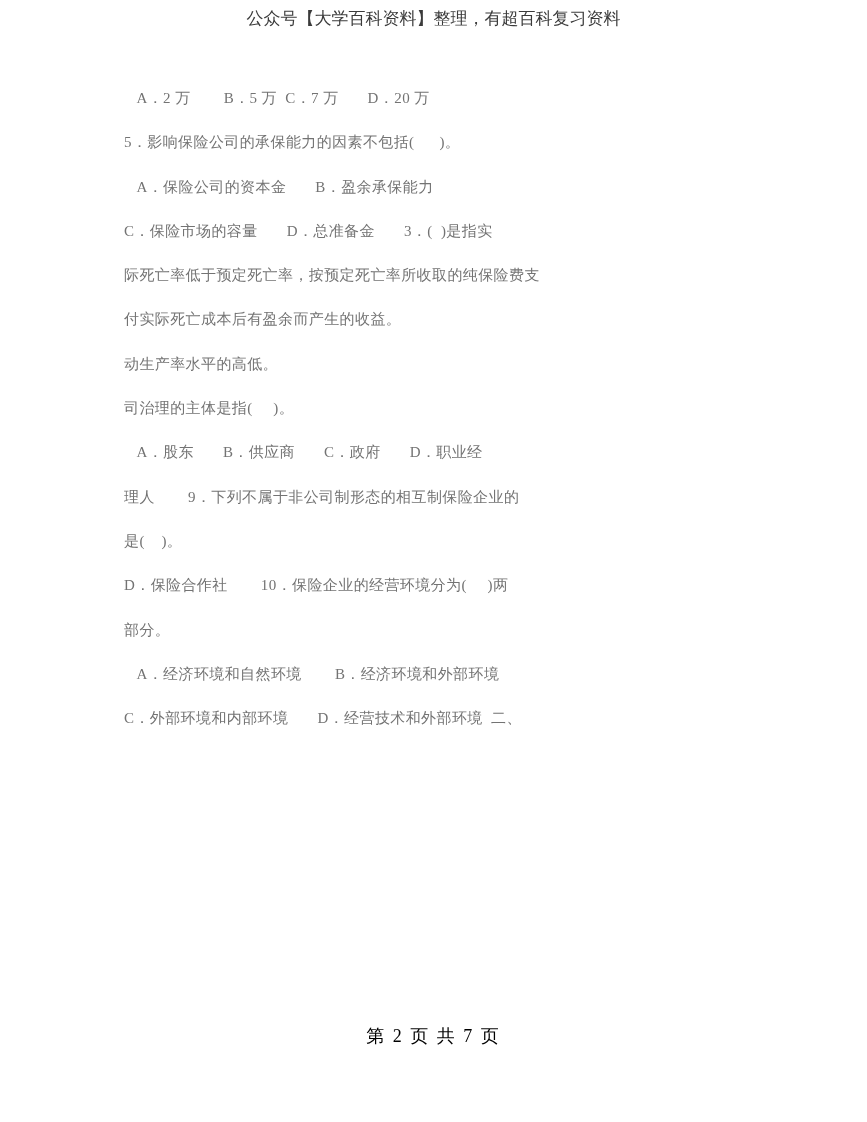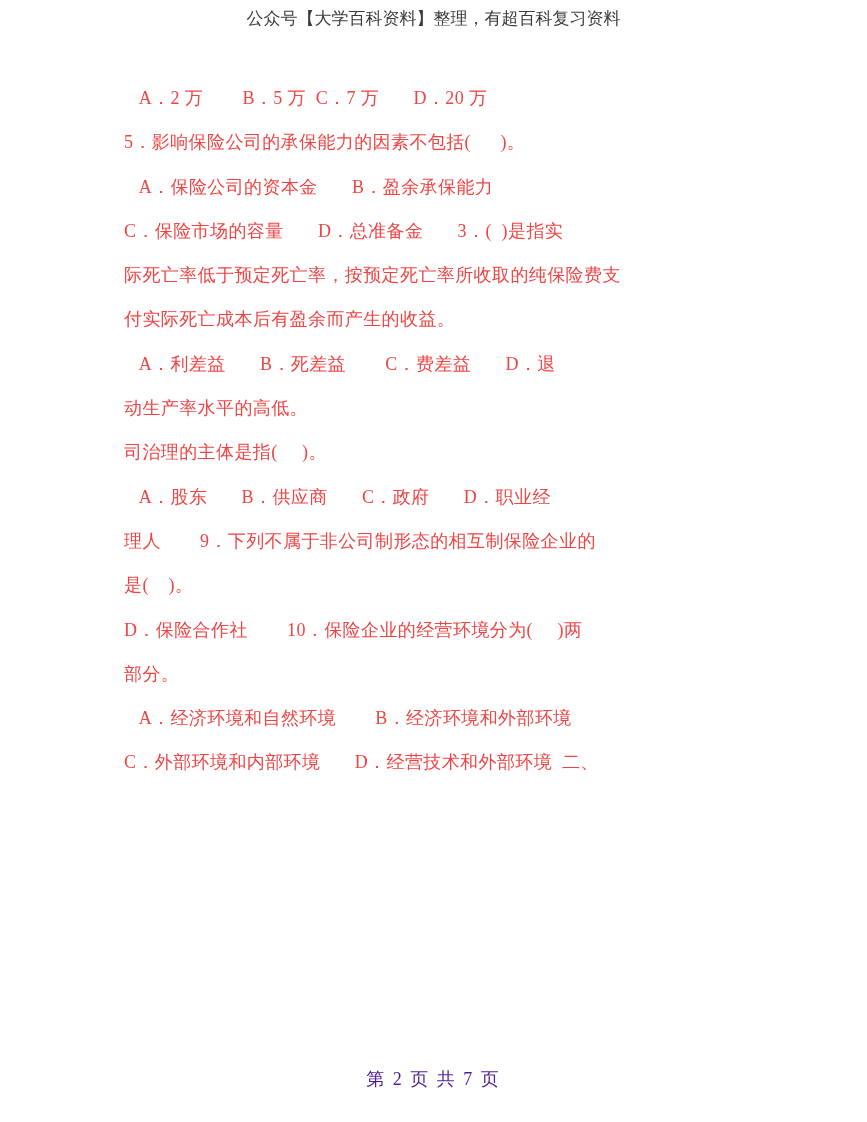--- a/index.html
+++ b/index.html
@@ -19,53 +19,52 @@
     font-size: 17px;
     color: #3b3b3b;
     letter-spacing: 0px;
     white-space: pre;
   }
   .doc-body {
     position: absolute;
     top: 76px;
     left: 124px;
     width: 626px;
-    font-size: 18px;
+    font-size: 15px;
     line-height: 44.3px;
-    color: #ef4444;
+    color: #737373;
   }
   .doc-line {
     white-space: pre-wrap;
     letter-spacing: 0.4px;
   }
   .page-footer {
     position: absolute;
-    top: 1067px;
+    top: 1024px;
     left: 0;
     width: 100%;
     text-align: center;
     font-size: 18px;
-    color: #4c1d95;
+    color: #000000;
     letter-spacing: 2px;
     white-space: pre;
   }
 </style>
 </head>
 <body>
 
 <header class="page-header">公众号【大学百科资料】整理，有超百科复习资料</header>
 
 <main class="doc-body">
   <div class="doc-line">   A．2 万        B．5 万  C．7 万       D．20 万</div>
   <div class="doc-line">5．影响保险公司的承保能力的因素不包括(      )。</div>
   <div class="doc-line">   A．保险公司的资本金       B．盈余承保能力</div>
   <div class="doc-line">C．保险市场的容量       D．总准备金       3．(  )是指实</div>
   <div class="doc-line">际死亡率低于预定死亡率，按预定死亡率所收取的纯保险费支</div>
   <div class="doc-line">付实际死亡成本后有盈余而产生的收益。</div>
-  <div class="doc-line">   A．利差益       B．死差益        C．费差益       D．退</div>
   <div class="doc-line">动生产率水平的高低。</div>
   <div class="doc-line">司治理的主体是指(     )。</div>
   <div class="doc-line">   A．股东       B．供应商       C．政府       D．职业经</div>
   <div class="doc-line">理人        9．下列不属于非公司制形态的相互制保险企业的</div>
   <div class="doc-line">是(    )。</div>
   <div class="doc-line">D．保险合作社        10．保险企业的经营环境分为(     )两</div>
   <div class="doc-line">部分。</div>
   <div class="doc-line">   A．经济环境和自然环境        B．经济环境和外部环境</div>
   <div class="doc-line">C．外部环境和内部环境       D．经营技术和外部环境  二、</div>
 </main>

